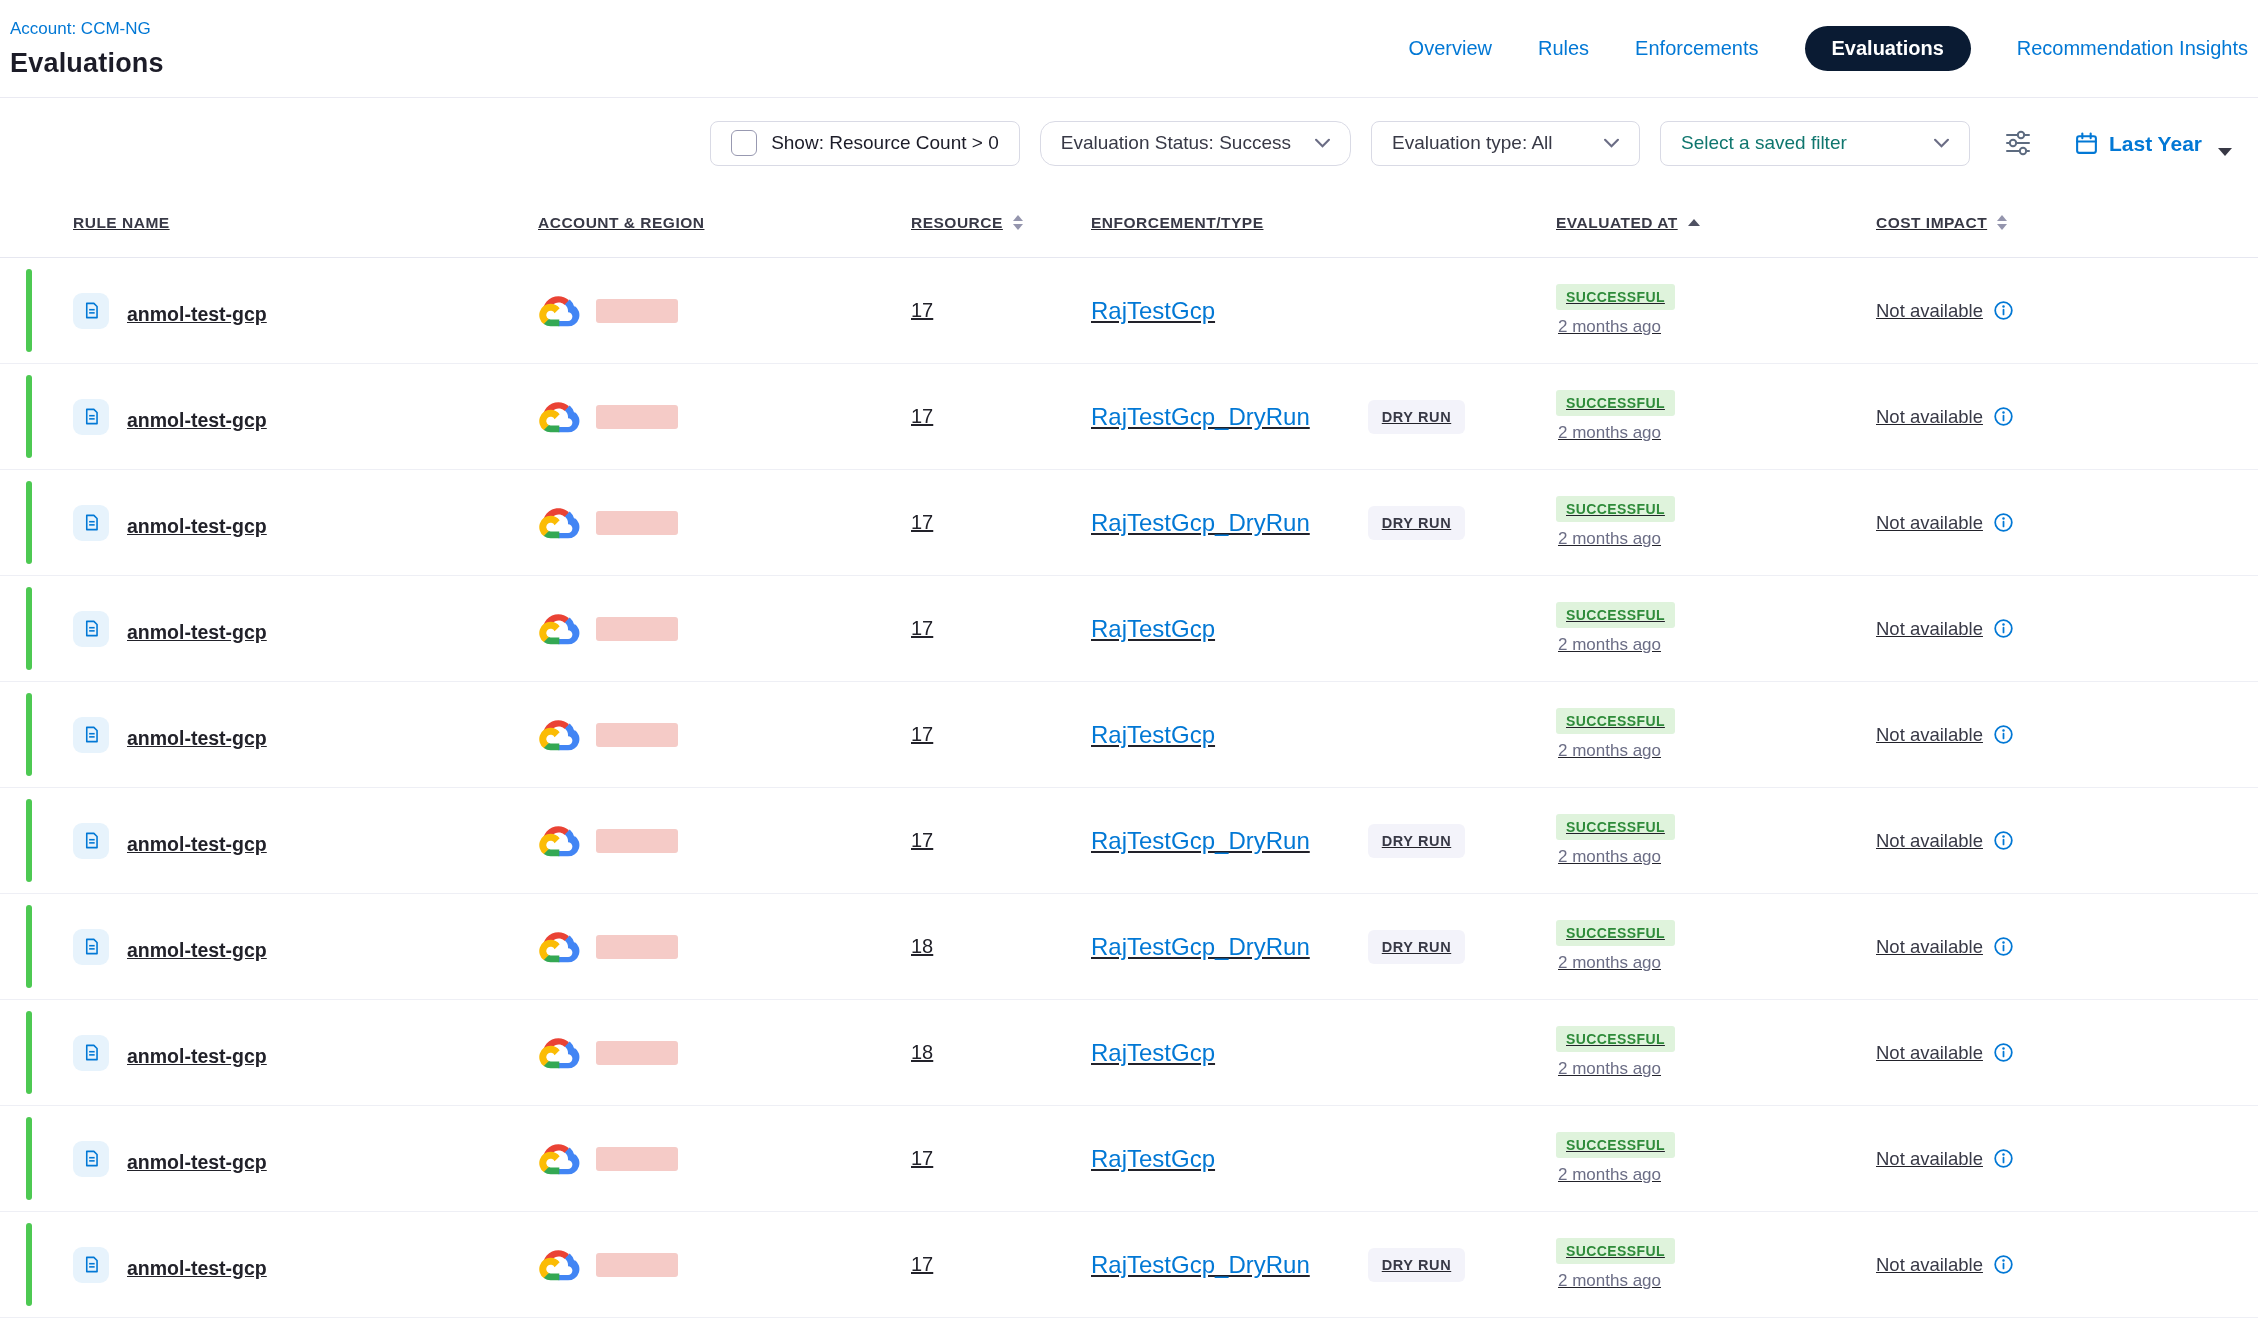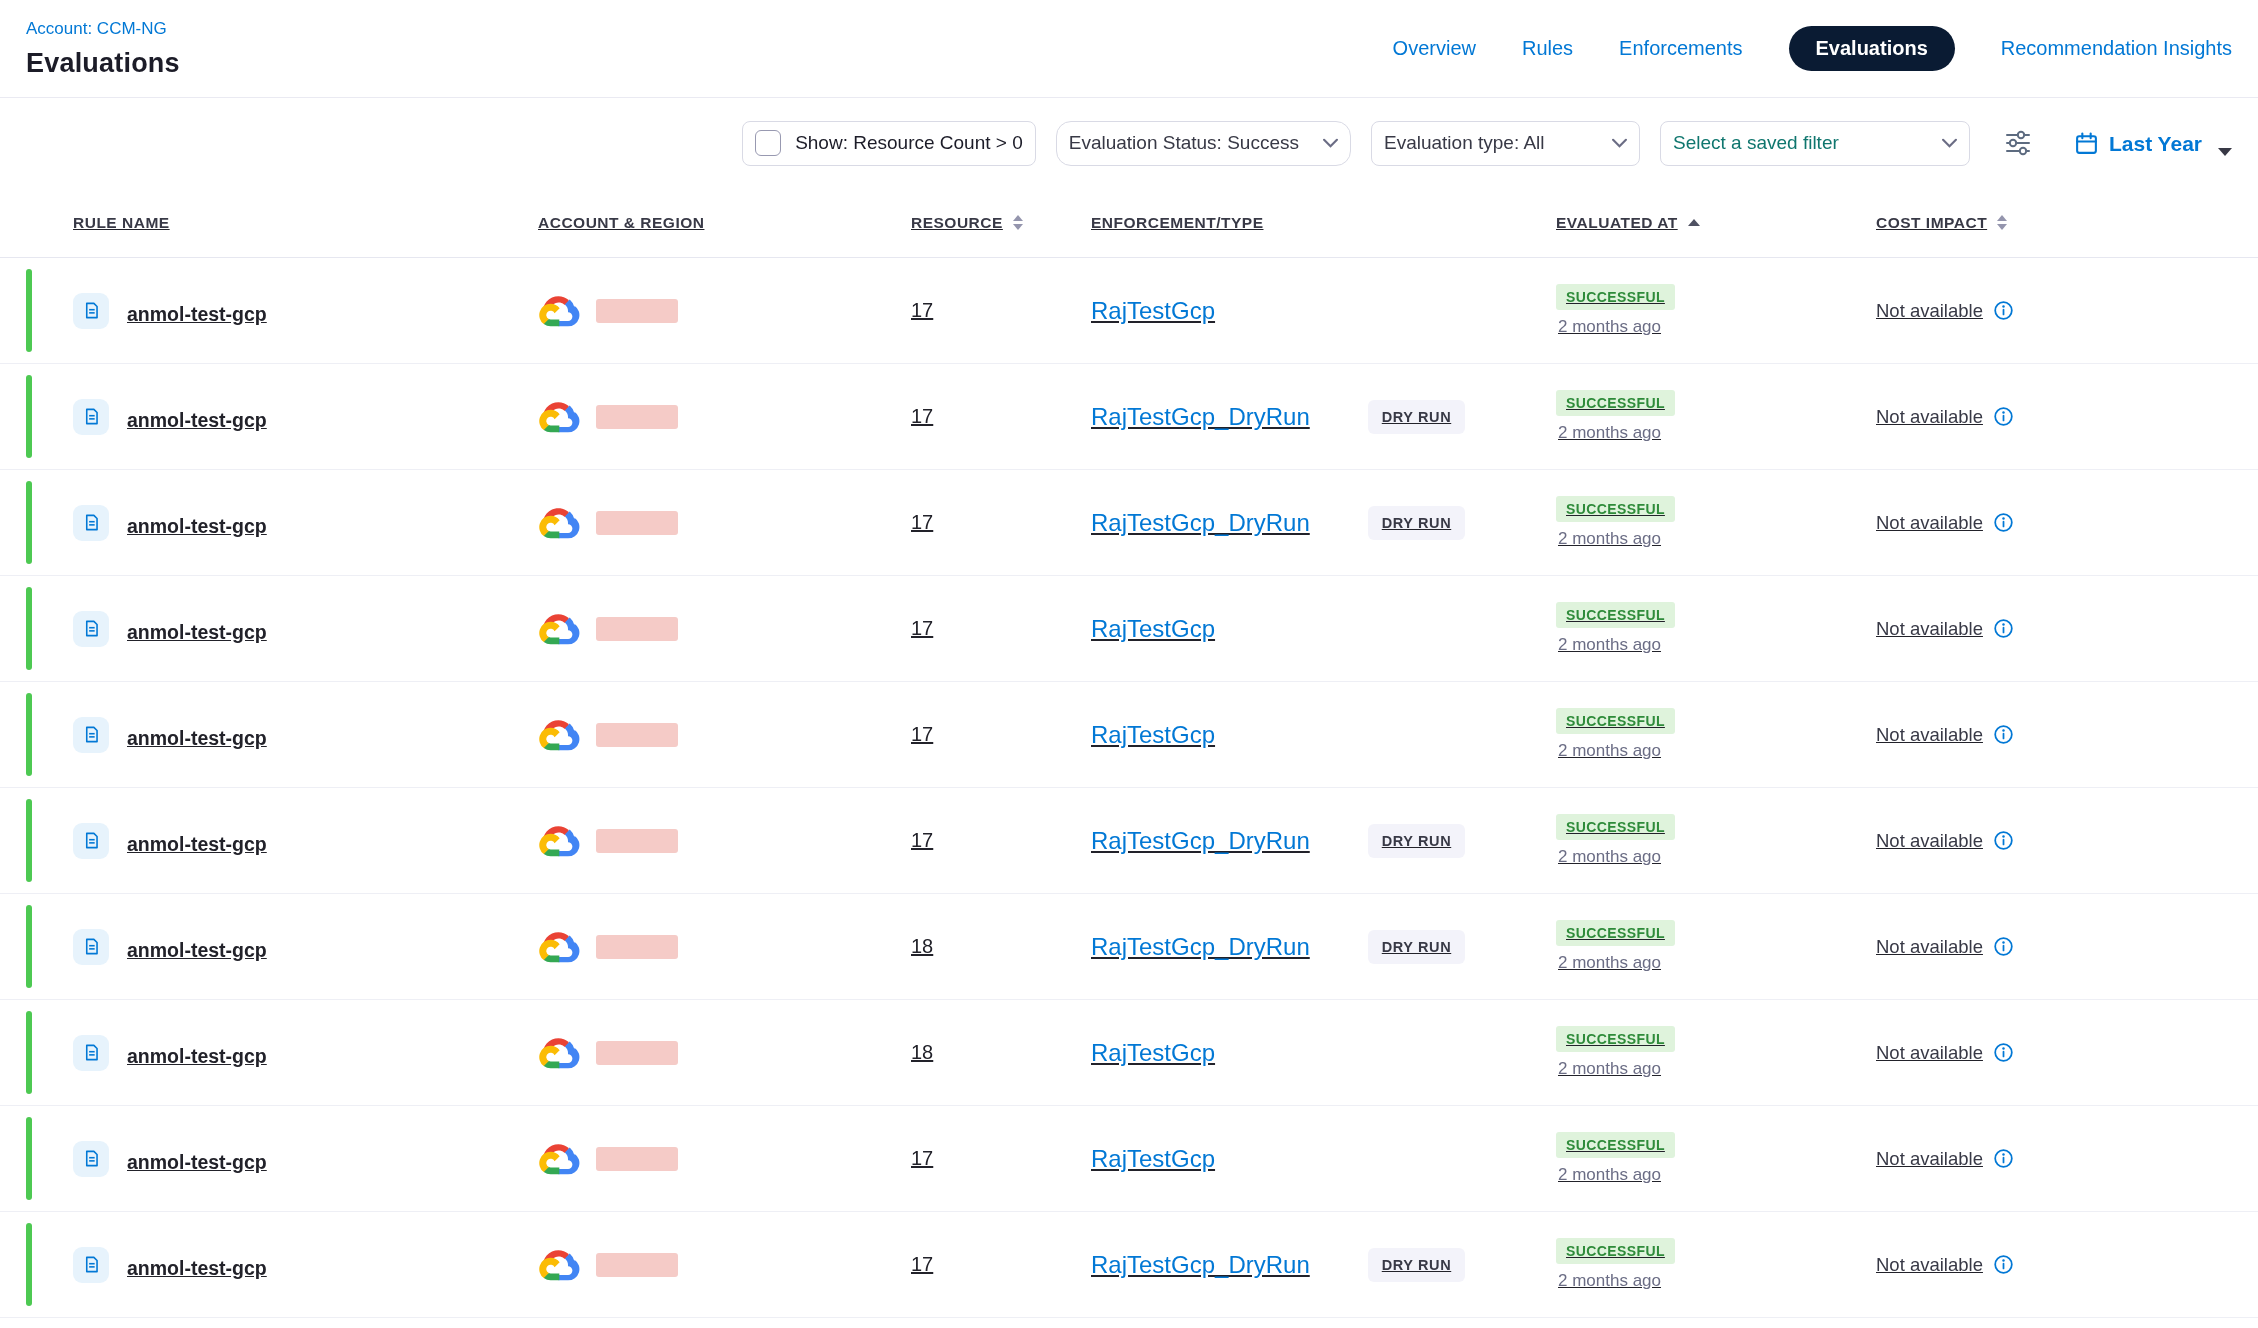--- a/index.html
+++ b/index.html
@@ -10,21 +10,21 @@
     color: #22222a;
     overflow: hidden;
   }
 
   
   .topbar {
     height: 98px;
     display: flex;
     justify-content: space-between;
     align-items: center;
-    padding: 0 26px;
+    padding: 0 10px;
     border-bottom: 1px solid #eaeaf2;
   }
   .account-link {
     color: #0278d5;
     font-size: 17px;
     margin-bottom: 9px;
     display: block;
     cursor: pointer;
     text-decoration: none;
   }
@@ -59,21 +59,21 @@
     gap: 20px;
     padding: 0 26px;
   }
   .control {
     height: 45px;
     border: 1px solid #d9dae5;
     border-radius: 8px;
     background: #ffffff;
     display: flex;
     align-items: center;
-    padding: 0 12px;
+    padding: 0 20px;
     font-size: 19px;
     color: #1c1c28;
     cursor: pointer;
     white-space: nowrap;
   }
   .checkbox {
     width: 26px; height: 26px;
     border: 1.5px solid #9899b1;
     border-radius: 6px;
     background: #fff;

